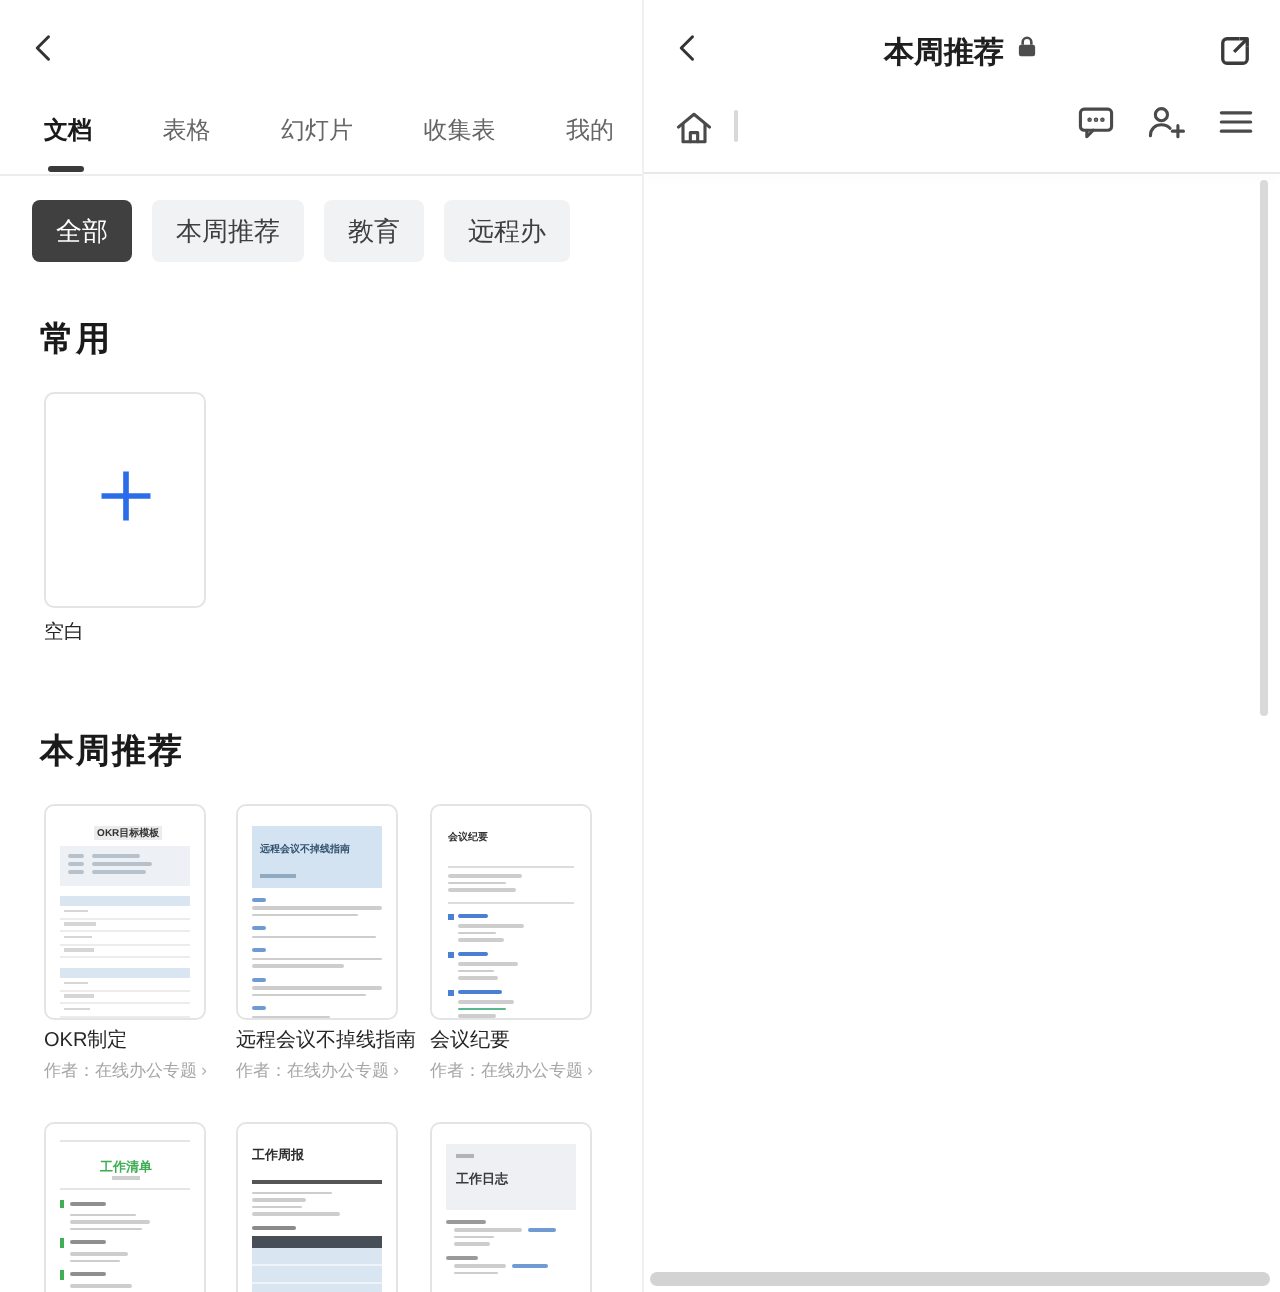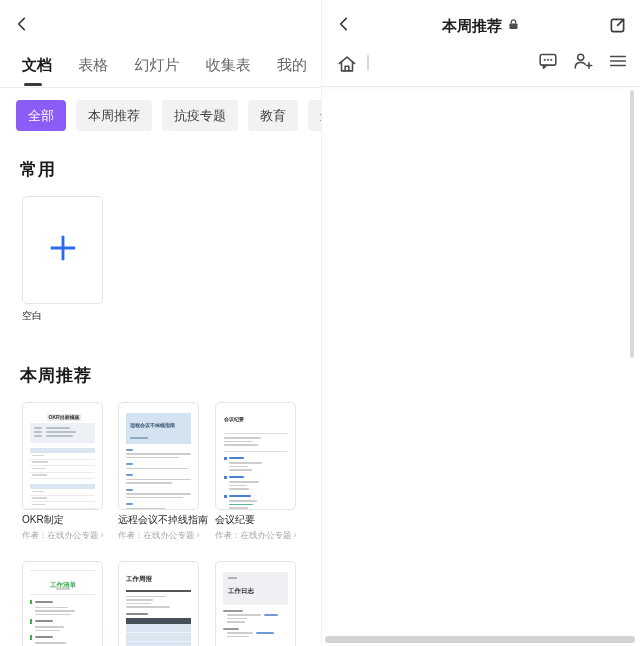--- a/index.html
+++ b/index.html
@@ -12,30 +12,30 @@
   .panel.left  { left:0; width:321px; }
   .panel.right { left:322px; width:318px; }
   .panel-divider { position:absolute; left:321px; top:0; width:1px; height:646px; background:#f0f0f0; }
 
   
   .icon-btn { position:absolute; display:flex; align-items:center; justify-content:center; cursor:pointer; background:none; border:none; }
   .icon-btn svg { display:block; }
 
   
   .tabs { position:absolute; top:50px; left:0; right:0; height:30px; display:flex; justify-content:space-between; align-items:center; padding:0 14px 0 22px; }
-  .tab { font-size:15px; color:#666; cursor:pointer; white-space:nowrap; }
+  .tab { font-size:12px; color:#666; cursor:pointer; white-space:nowrap; }
   .tab.active { color:#1a1a1a; font-weight:bold; }
   .tab-underline { position:absolute; left:24px; top:83px; width:18px; height:3px; background:#3a3a3a; border-radius:2px; }
   .tabs-divider { position:absolute; left:0; right:0; top:87px; height:1px; background:#ededed; }
 
   
   .chips { position:absolute; top:100px; left:16px; display:flex; gap:10px; }
   .chip { height:31px; line-height:31px; padding:0 12px; background:#f1f2f4; color:#3f3f3f;
           font-size:13px; border-radius:4px; white-space:nowrap; cursor:pointer; }
-  .chip.active { background:#8b5cf6; color:#fff; }
+  .chip.active { background:#404040; color:#fff; }
 
   
   .sec-title { position:absolute; left:20px; font-size:17px; font-weight:bold; color:#1a1a1a; letter-spacing:1px; }
   .t-frequent { top:158px; }
   .t-weekly   { top:364px; }
 
   .card { position:absolute; width:81px; height:108px; background:#fff; border:1px solid #e4e4e4;
           border-radius:5px; overflow:hidden; cursor:pointer; }
   .blank-card { left:22px; top:196px; display:flex; align-items:center; justify-content:center; }
   .c1 { left:22px; }  .c2 { left:118px; }  .c3 { left:215px; }
@@ -153,21 +153,20 @@
       <div class="tab">幻灯片</div>
       <div class="tab">收集表</div>
       <div class="tab">我的</div>
     </div>
     <div class="tab-underline"></div>
     <div class="tabs-divider"></div>
 
     <div class="chips">
       <div class="chip active">全部</div>
       <div class="chip">本周推荐</div>
-      <div class="chip">抗疫专题</div>
       <div class="chip">教育</div>
       <div class="chip">远程办</div>
     </div>
 
     <h2 class="sec-title t-frequent">常用</h2>
 
     <div class="card blank-card">
       <span>
         <svg width="32" height="32" viewBox="0 0 34 34">
             <path d="M17 4 V30 M4 17 H30" stroke="#2b6de9" stroke-width="3" fill="none"></path>

